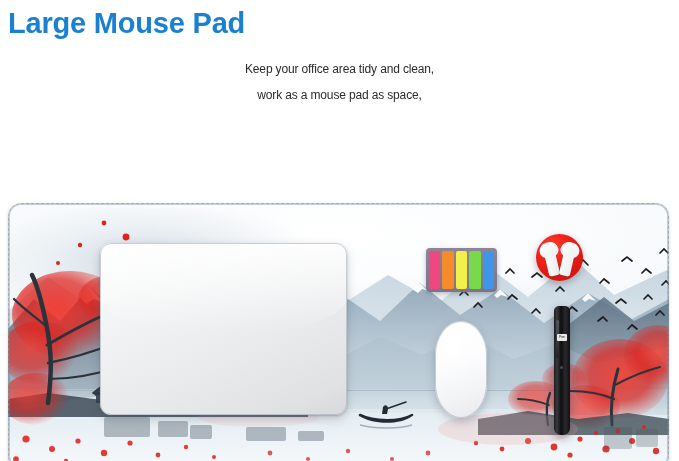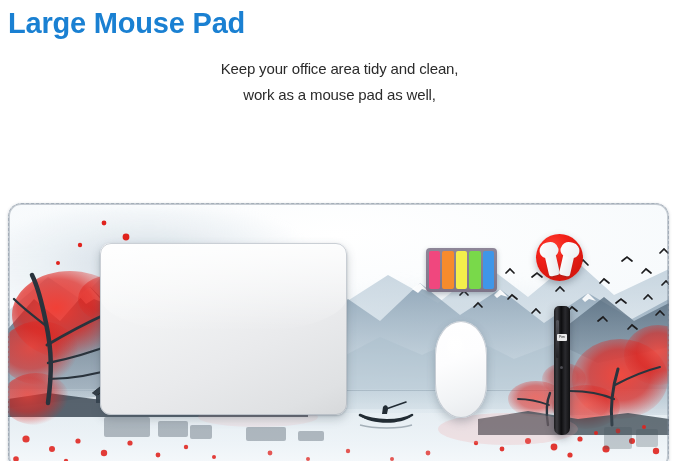--- a/index.html
+++ b/index.html
@@ -18,21 +18,21 @@
     position:absolute;left:8px;top:6px;width:679px;
     font-size:29px;font-weight:bold;
     letter-spacing:-0.2px;
     color:#1a80d2;
     line-height:34px;
   }
   .subcopy{
     position:absolute;left:0;top:56px;width:679px;
     text-align:center;
     color:#2b2b2b;
-    font-size:15px;
+    font-size:12px;
     line-height:26px;
     letter-spacing:-0.15px;
   }
   .subcopy .ln{display:block;}
 
   
   .mat{
     position:absolute;left:8px;top:203px;width:661px;height:266px;
     border-radius:13px 13px 10px 10px;
     overflow:hidden;
@@ -191,21 +191,21 @@
 </style>
 </head>
 <body>
 
 <div class="page">
 
   <div class="headline" style="color: rgb(26, 128, 210);">Large Mouse Pad</div>
 
   <div class="subcopy">
     <span class="ln">Keep your office area tidy and clean,</span>
-    <span class="ln">work as a mouse pad as well,</span>
+    <span class="ln">work as a mouse pad as space,</span>
   </div>
 
   <div class="mat">
 
     <div class="sky"></div>
     <div class="mist-a"></div>
     <div class="mist-b"></div>
 
     <div class="mtn">
       <svg viewBox="0 0 661 266" preserveAspectRatio="none" aria-hidden="true">

